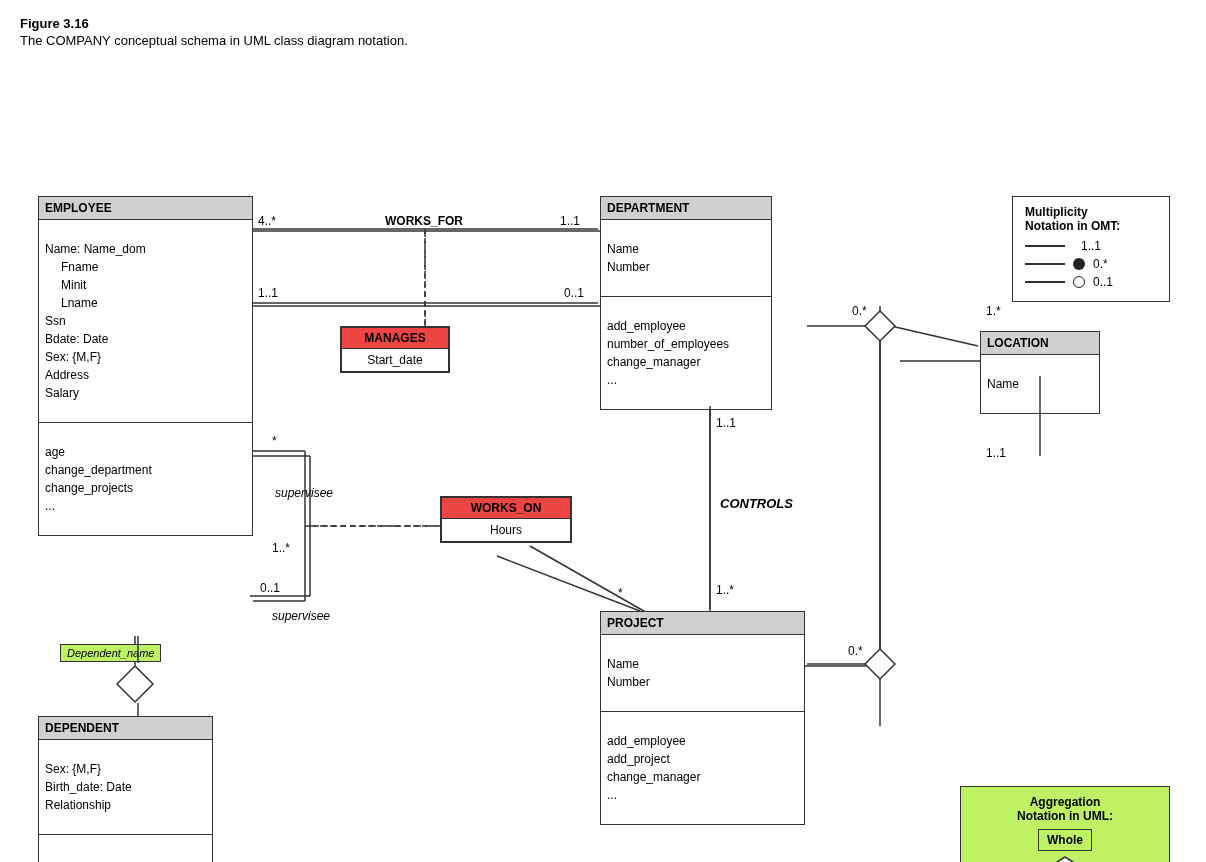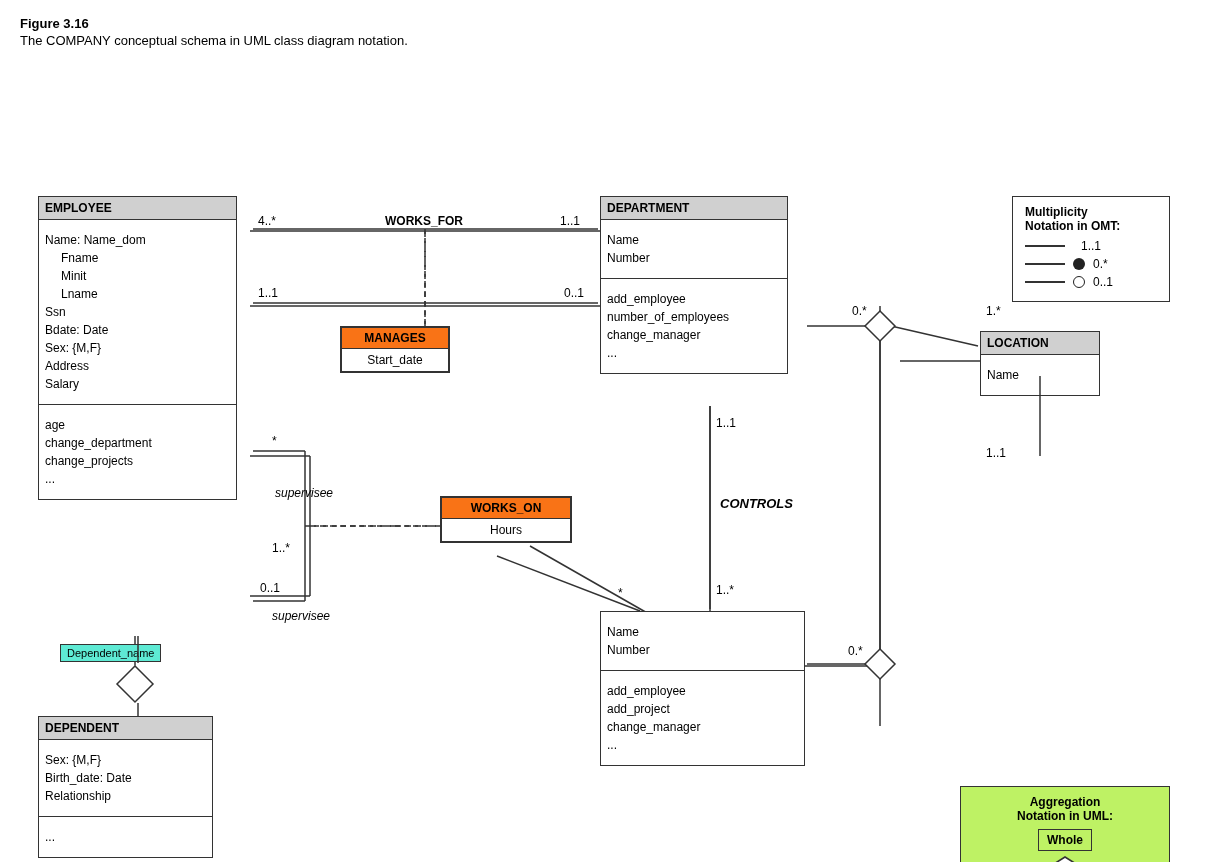--- a/index.html
+++ b/index.html
@@ -34,35 +34,35 @@
     }
     .uml-class .class-header {
       background: #d0d0d0;
       border-bottom: 1.5px solid #333;
       padding: 4px 6px;
       font-weight: bold;
       font-size: 12px;
     }
     .uml-class .class-section {
       border-bottom: 1.5px solid #333;
-      padding: 11px 6px;
+      padding: 20px 6px;
       line-height: 1.5;
     }
     .uml-class .class-section:last-child {
       border-bottom: none;
     }
     
     .assoc-class {
       position: absolute;
       border: 2px solid #333;
       background: #fff;
       font-size: 12px;
     }
     .assoc-class .class-header {
-      background: #f97316;
+      background: #ef4444;
       border-bottom: 1.5px solid #333;
       padding: 3px 6px;
       font-weight: bold;
       font-size: 12px;
       text-align: center;
     }
     .assoc-class .class-section {
       padding: 4px 6px;
       text-align: center;
     }
@@ -177,42 +177,42 @@
     <line x1="860" y1="640" x2="860" y2="660" stroke="#333" stroke-width="1.5"></line>
 
     <line x1="115" y1="595" x2="115" y2="628" stroke="#333" stroke-width="1.5"></line>
     <line x1="115" y1="652" x2="115" y2="680" stroke="#333" stroke-width="1.5"></line>
 
     <line x1="115" y1="570" x2="115" y2="595" stroke="#333" stroke-width="1.5"></line>
 
     <line x1="860" y1="600" x2="780" y2="600" stroke="#333" stroke-width="1.5"></line>
   </svg>
 
-  <div class="uml-class" style="left:18px; top:130px; width:199px;">
+  <div class="uml-class" style="left:18px; top:130px; width:215px;">
     <div class="class-header">EMPLOYEE</div>
     <div class="class-section">
       <div>Name: Name_dom</div>
       <div style="padding-left:16px">Fname</div>
       <div style="padding-left:16px">Minit</div>
       <div style="padding-left:16px">Lname</div>
       <div>Ssn</div>
       <div>Bdate: Date</div>
       <div>Sex: {M,F}</div>
       <div>Address</div>
       <div>Salary</div>
     </div>
     <div class="class-section">
       <div>age</div>
       <div>change_department</div>
       <div>change_projects</div>
       <div>...</div>
     </div>
   </div>
 
-  <div style="position:absolute; left:40px; top:578px; font-size:11px; border:1.5px solid #333; padding:2px 6px; background:#5eead4;">
+  <div style="position:absolute; left:40px; top:578px; font-size:11px; border:1.5px solid #333; padding:2px 6px; background:#bef264;font-style:italic;">
     <span>Dependent_name</span>
   </div>
 
   <svg style="position:absolute; left:95px; top:600px;" width="40" height="40">
     <polygon points="20,0 38,18 20,36 2,18" fill="white" stroke="#333" stroke-width="1.5"></polygon>
   </svg>
 
   <div class="uml-class" style="left:18px; top:650px; width:175px;">
     <div class="class-header">DEPENDENT</div>
     <div class="class-section">
@@ -228,35 +228,36 @@
   <div class="assoc-class" style="left:320px; top:260px; width:110px;">
     <div class="class-header">MANAGES</div>
     <div class="class-section">Start_date</div>
   </div>
 
   <div class="assoc-class" style="left:420px; top:430px; width:132px;">
     <div class="class-header">WORKS_ON</div>
     <div class="class-section">Hours</div>
   </div>
 
-  <div class="uml-class" style="left:580px; top:130px; width:188px;">
+  <div class="uml-class" style="left:580px; top:130px; width:172px;">
     <div class="class-header">DEPARTMENT</div>
     <div class="class-section">
       <div>Name</div>
       <div>Number</div>
     </div>
     <div class="class-section">
       <div>add_employee</div>
       <div>number_of_employees</div>
       <div>change_manager</div>
       <div>...</div>
     </div>
   </div>
 
   <div class="uml-class" style="left:580px; top:545px; width:205px;">
+    <div class="class-header">PROJECT</div>
     <div class="class-section">
       <div>Name</div>
       <div>Number</div>
     </div>
     <div class="class-section">
       <div>add_employee</div>
       <div>add_project</div>
       <div>change_manager</div>
       <div>...</div>
     </div>

